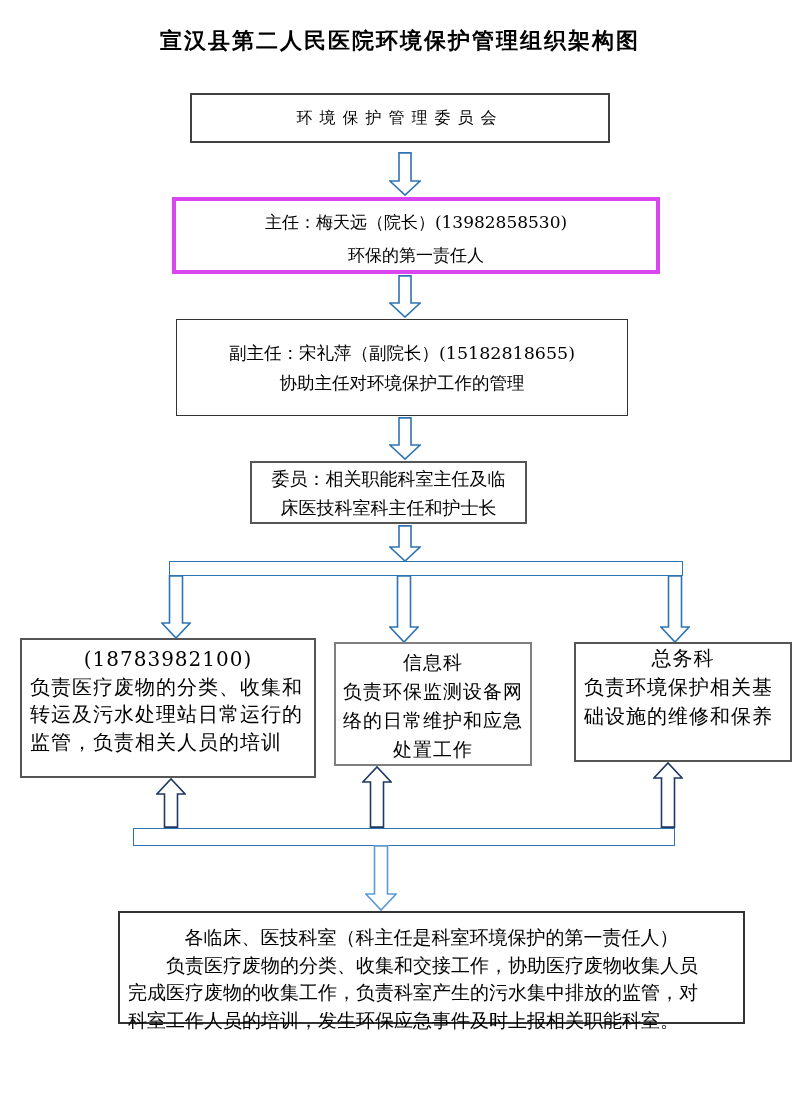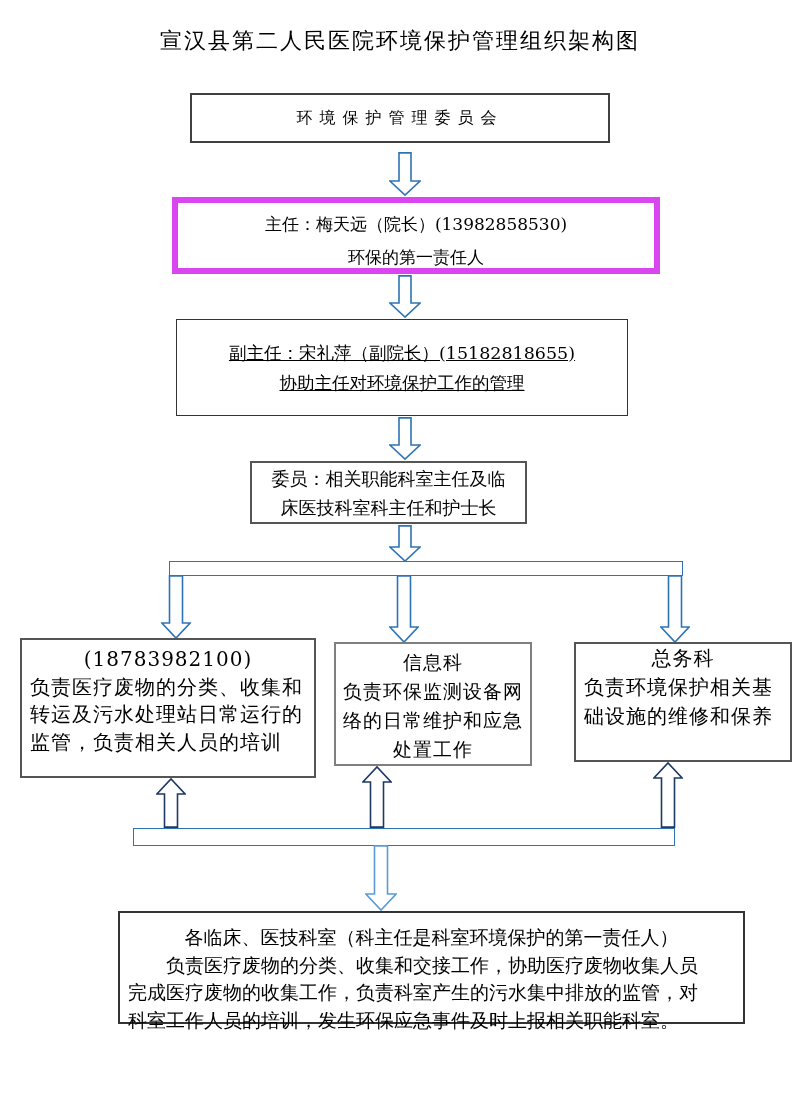--- a/index.html
+++ b/index.html
@@ -7,31 +7,31 @@
     position:relative;
     width:800px;height:1118px;
     margin:0 auto;
     background:#ffffff;
     font-family:"DejaVu Serif","Liberation Serif",serif;
     color:#000;
     overflow:hidden;
   }
   .title{
     position:absolute;left:0;top:26px;width:800px;
-    text-align:center;font-size:22px;font-weight:normal;letter-spacing:2px;
+    text-align:center;font-size:22px;font-weight:bold;letter-spacing:2px;
   }
   .box{position:absolute;background:#fff;box-sizing:border-box;}
   .b1{left:190px;top:93px;width:420px;height:50px;border:2px solid #404040;
       display:flex;align-items:center;justify-content:center;
       font-size:16px;letter-spacing:7px;}
-  .b2{left:172px;top:197px;width:488px;height:77px;border:6px solid #d946ef;
+  .b2{left:172px;top:197px;width:488px;height:77px;border:4px solid #d946ef;
       text-align:center;font-size:17px;line-height:33px;padding-top:5px;}
   .b3{left:176px;top:319px;width:452px;height:97px;border:1.5px solid #333;
       display:flex;flex-direction:column;align-items:center;justify-content:center;
-      font-size:17.5px;line-height:30px;text-align:center;text-decoration:underline;}
+      font-size:17.5px;line-height:30px;text-align:center;}
   .b4{left:250px;top:461px;width:277px;height:63px;border:2px solid #555;
       display:flex;flex-direction:column;align-items:center;justify-content:center;
       font-size:18px;line-height:29px;text-align:center;}
   .boxL{left:20px;top:638px;width:296px;height:140px;border:2px solid #555;
       font-size:20px;letter-spacing:1px;line-height:27.5px;padding-top:6px;}
   .boxM{left:334px;top:642px;width:198px;height:124px;border:2.5px solid #7f7f7f;
       font-size:19px;letter-spacing:1px;line-height:29px;padding-top:4px;text-align:center;}
   .boxR{left:574px;top:642px;width:218px;height:120px;border:2px solid #555;
       font-size:20px;letter-spacing:1px;line-height:29px;padding-top:0;}
   .boxB{left:118px;top:911px;width:627px;height:113px;border:2px solid #333;

